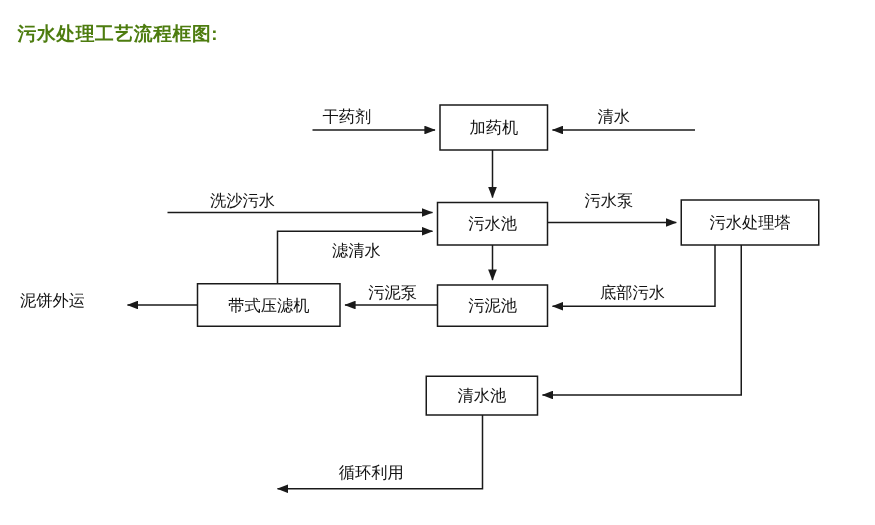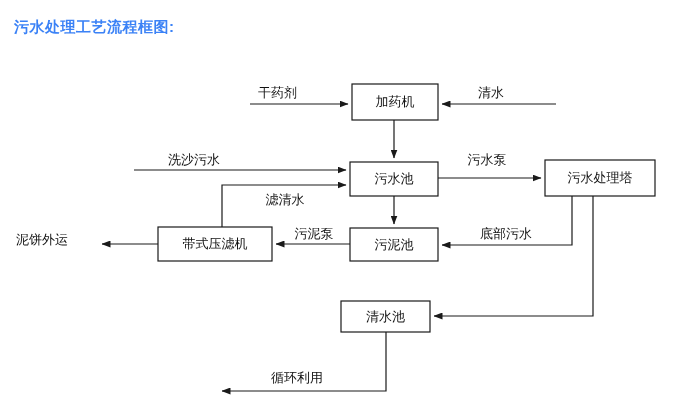--- a/index.html
+++ b/index.html
@@ -15,21 +15,21 @@
     font-family: "Liberation Sans", "DejaVu Sans", sans-serif;
     color: #1a1a1a;
   }
   #page-title {
     position: absolute;
     left: 14px;
     top: 18px;
     font-size: 15px;
     font-weight: bold;
     letter-spacing: 0.5px;
-    color: #3b82f6;
+    color: #4d7c0f;
     white-space: nowrap;
   }
   #flow-svg {
     position: absolute;
     left: 0;
     top: 0;
     width: 700px;
     height: 420px;
   }
   .node-rect {

